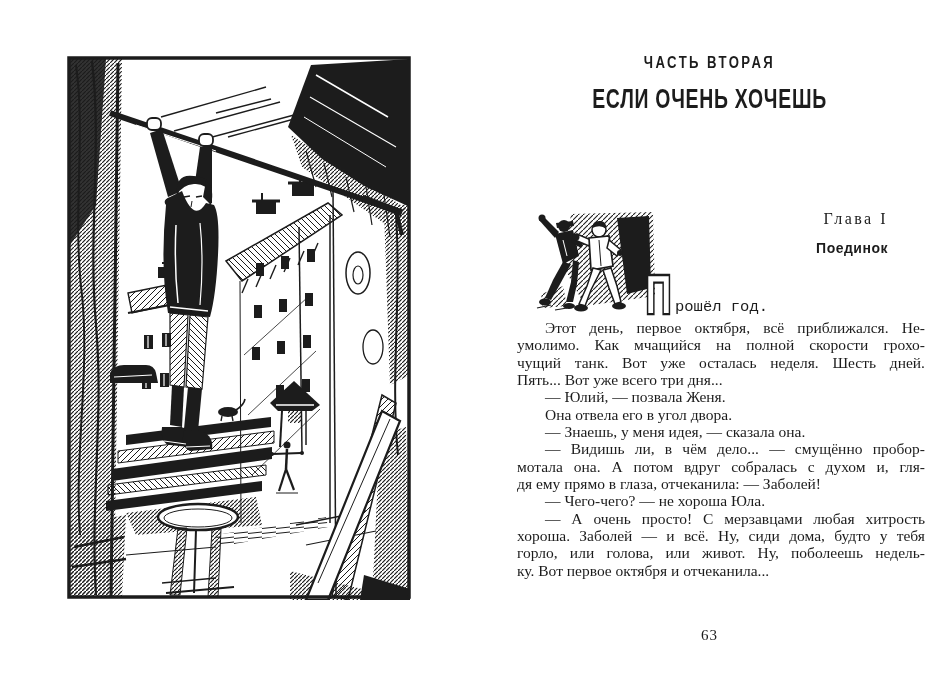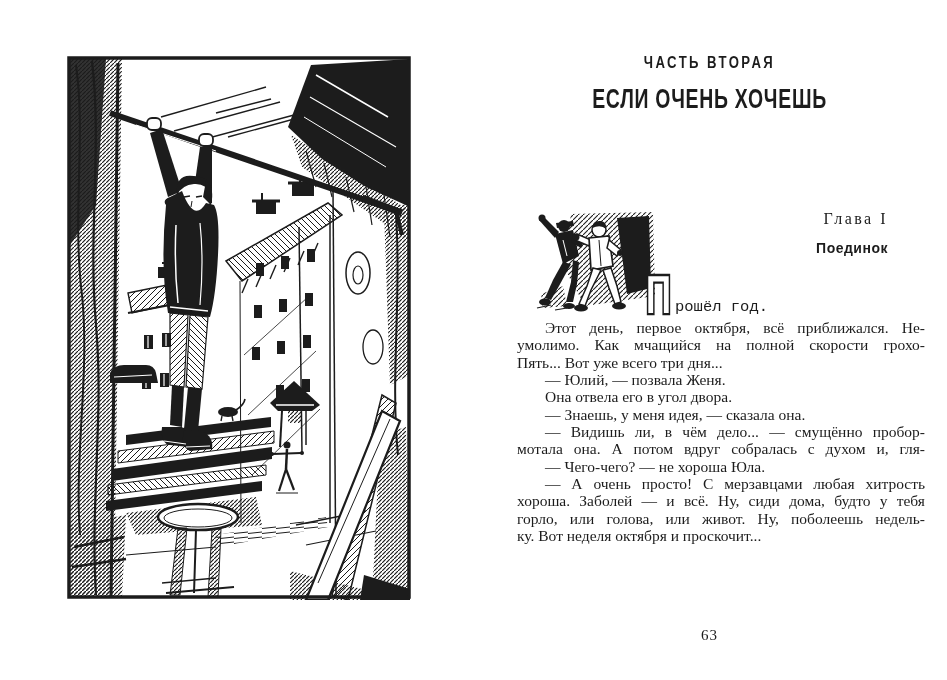--- a/index.html
+++ b/index.html
@@ -328,27 +328,29 @@
 
   <svg id="dropcap" class="abs" viewBox="0 0 27 44" xmlns="http://www.w3.org/2000/svg">
     <text transform="scale(0.62,1)" x="21.8" y="41" text-anchor="middle" font-family="DejaVu Sans, sans-serif" font-weight="bold" font-size="54" fill="#ffffff" stroke="#1c1c1c" stroke-width="2.4">П</text>
   </svg>
 
   <span class="abs opening-line">рошёл год.</span>
 
   <div id="body-text" class="abs">
       <div class="line indent just">Этот день, первое октября, всё приближался. Не-</div>
       <div class="line just">умолимо. Как мчащийся на полной скорости грохо-</div>
+      <div class="line just">чущий танк. Вот уже осталась неделя. Шесть дней.</div>
       <div class="line">Пять... Вот уже всего три дня...</div>
       <div class="line indent">— Юлий, — позвала Женя.</div>
       <div class="line indent">Она отвела его в угол двора.</div>
       <div class="line indent">— Знаешь, у меня идея, — сказала она.</div>
       <div class="line indent just">— Видишь ли, в чём дело... — смущённо пробор-</div>
       <div class="line just">мотала она. А потом вдруг собралась с духом и, гля-</div>
+      <div class="line">дя ему прямо в глаза, отчеканила: — Заболей!</div>
       <div class="line indent">— Чего-чего? — не хороша Юла.</div>
       <div class="line indent just">— А очень просто! С мерзавцами любая хитрость</div>
       <div class="line just">хороша. Заболей — и всё. Ну, сиди дома, будто у тебя</div>
       <div class="line just">горло, или голова, или живот. Ну, поболеешь недель-</div>
-      <div class="line">ку. Вот неделя октября и проскочит...</div>
+      <div class="line">ку. Вот первое октября и отчеканила...</div>
     </div>
 
   <div class="abs page-number">63</div>
 </div>
 
 </body></html>

